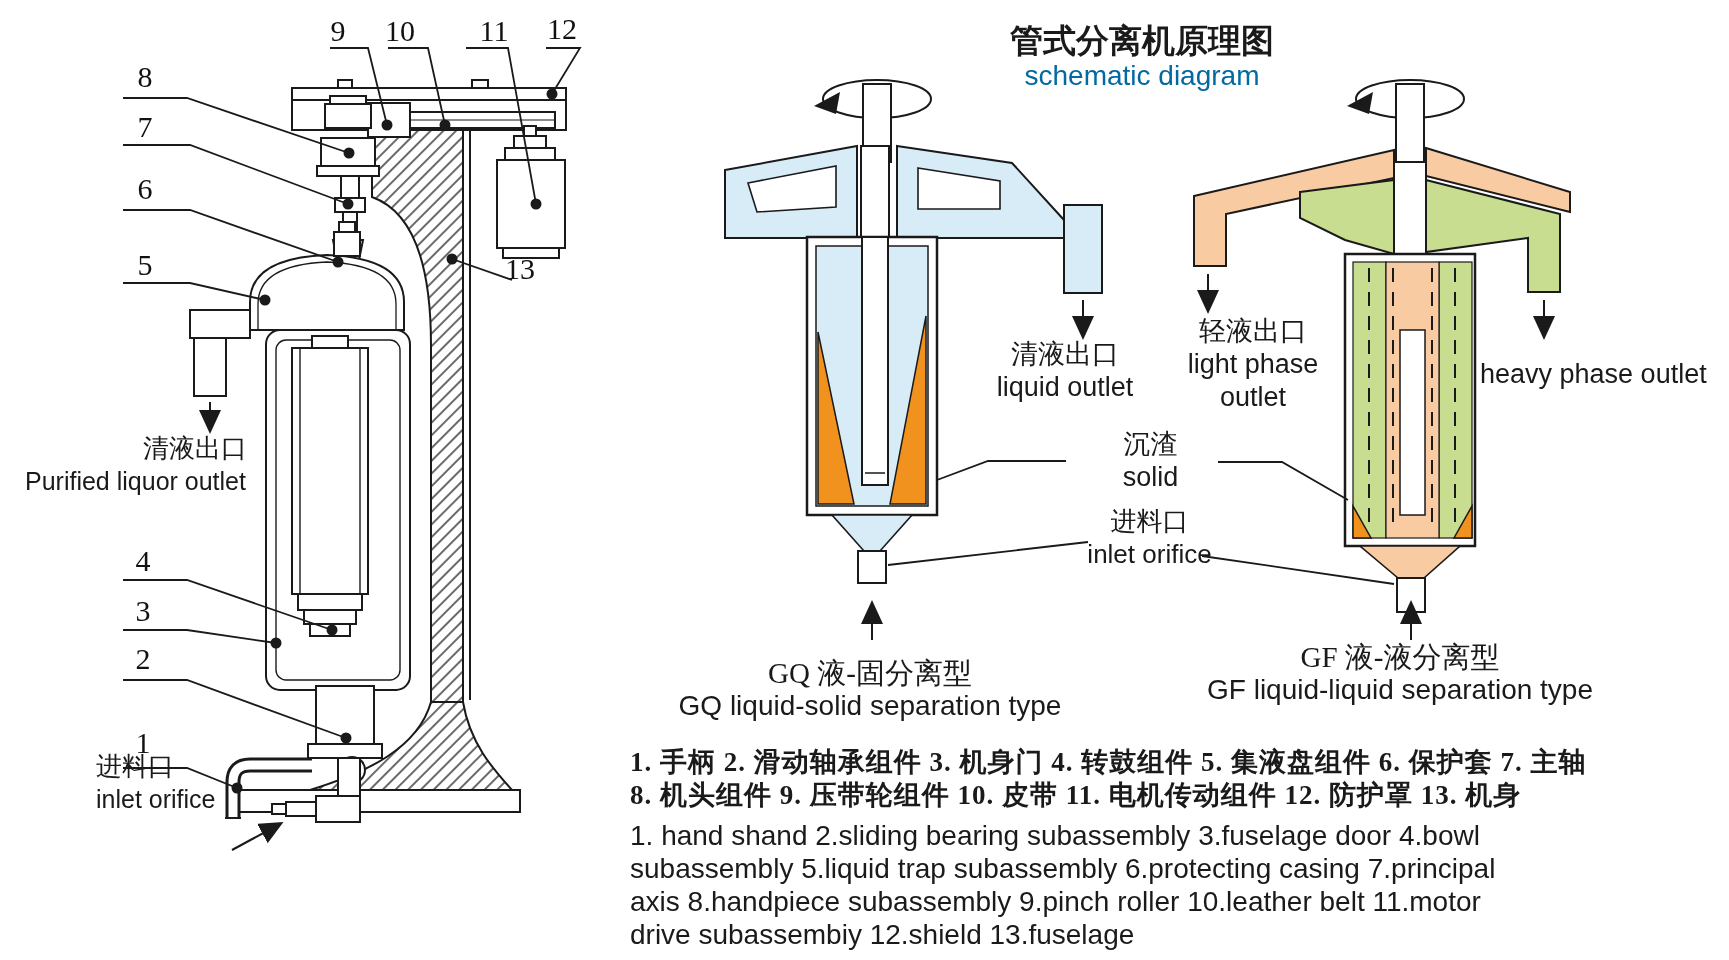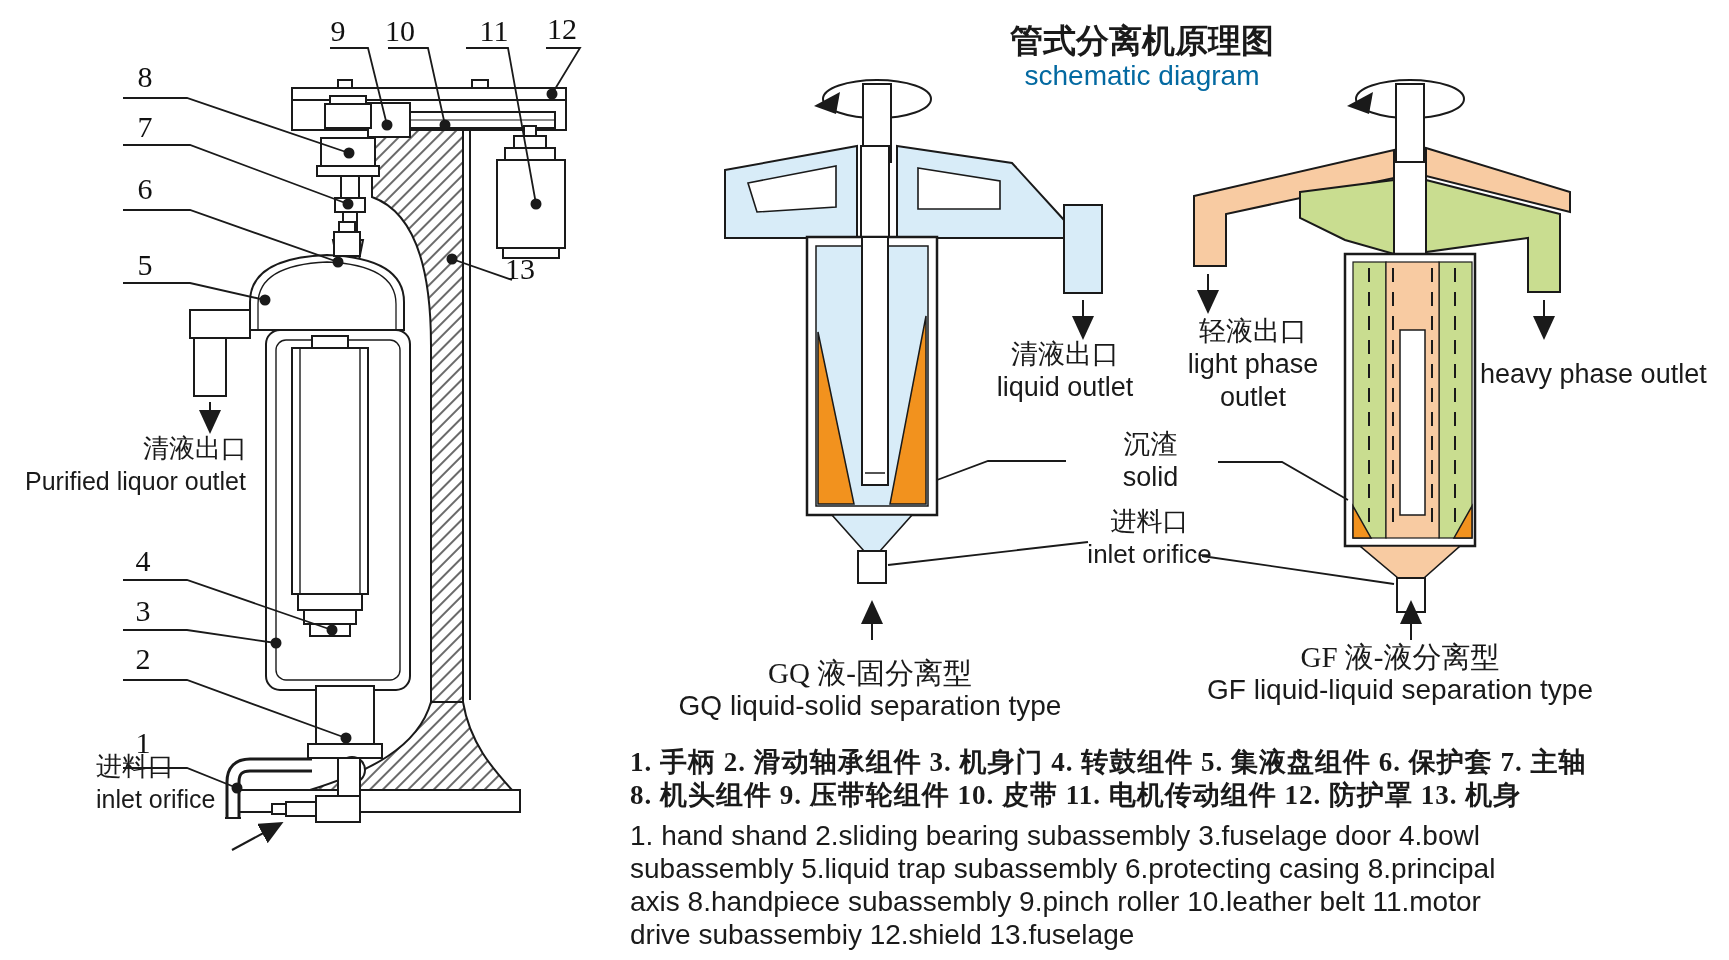--- a/index.html
+++ b/index.html
@@ -266,18 +266,18 @@
   </div>
   <div class="abs tc" style="left:1082px;top:505px;width:135px;">
     <div class="lbl-cn cnserif" style="font-size:26px;">进料口</div>
     <div class="lbl-en ensans" style="font-size:26px;">inlet orifice</div>
   </div>
 
   <div class="abs" style="left:630px;top:746px;width:1010px;">
     <div class="legend-cn cnserif">1. 手柄  2. 滑动轴承组件  3. 机身门  4. 转鼓组件  5. 集液盘组件  6. 保护套 7. 主轴</div>
     <div class="legend-cn cnserif">8. 机头组件 9. 压带轮组件  10. 皮带  11. 电机传动组件   12. 防护罩  13. 机身</div>
     <div class="legend-en ensans" style="margin-top:7px;">1. hand shand   2.sliding bearing subassembly   3.fuselage door   4.bowl</div>
-    <div class="legend-en ensans">subassembly   5.liquid trap subassembly   6.protecting casing   8.principal</div>
+    <div class="legend-en ensans">subassembly   5.liquid trap subassembly   6.protecting casing   7.principal</div>
     <div class="legend-en ensans">axis   8.handpiece subassembly 9.pinch roller   10.leather belt   11.motor</div>
     <div class="legend-en ensans">drive subassembiy   12.shield 13.fuselage</div>
   </div>
 
 </div>
 
 </body></html>

